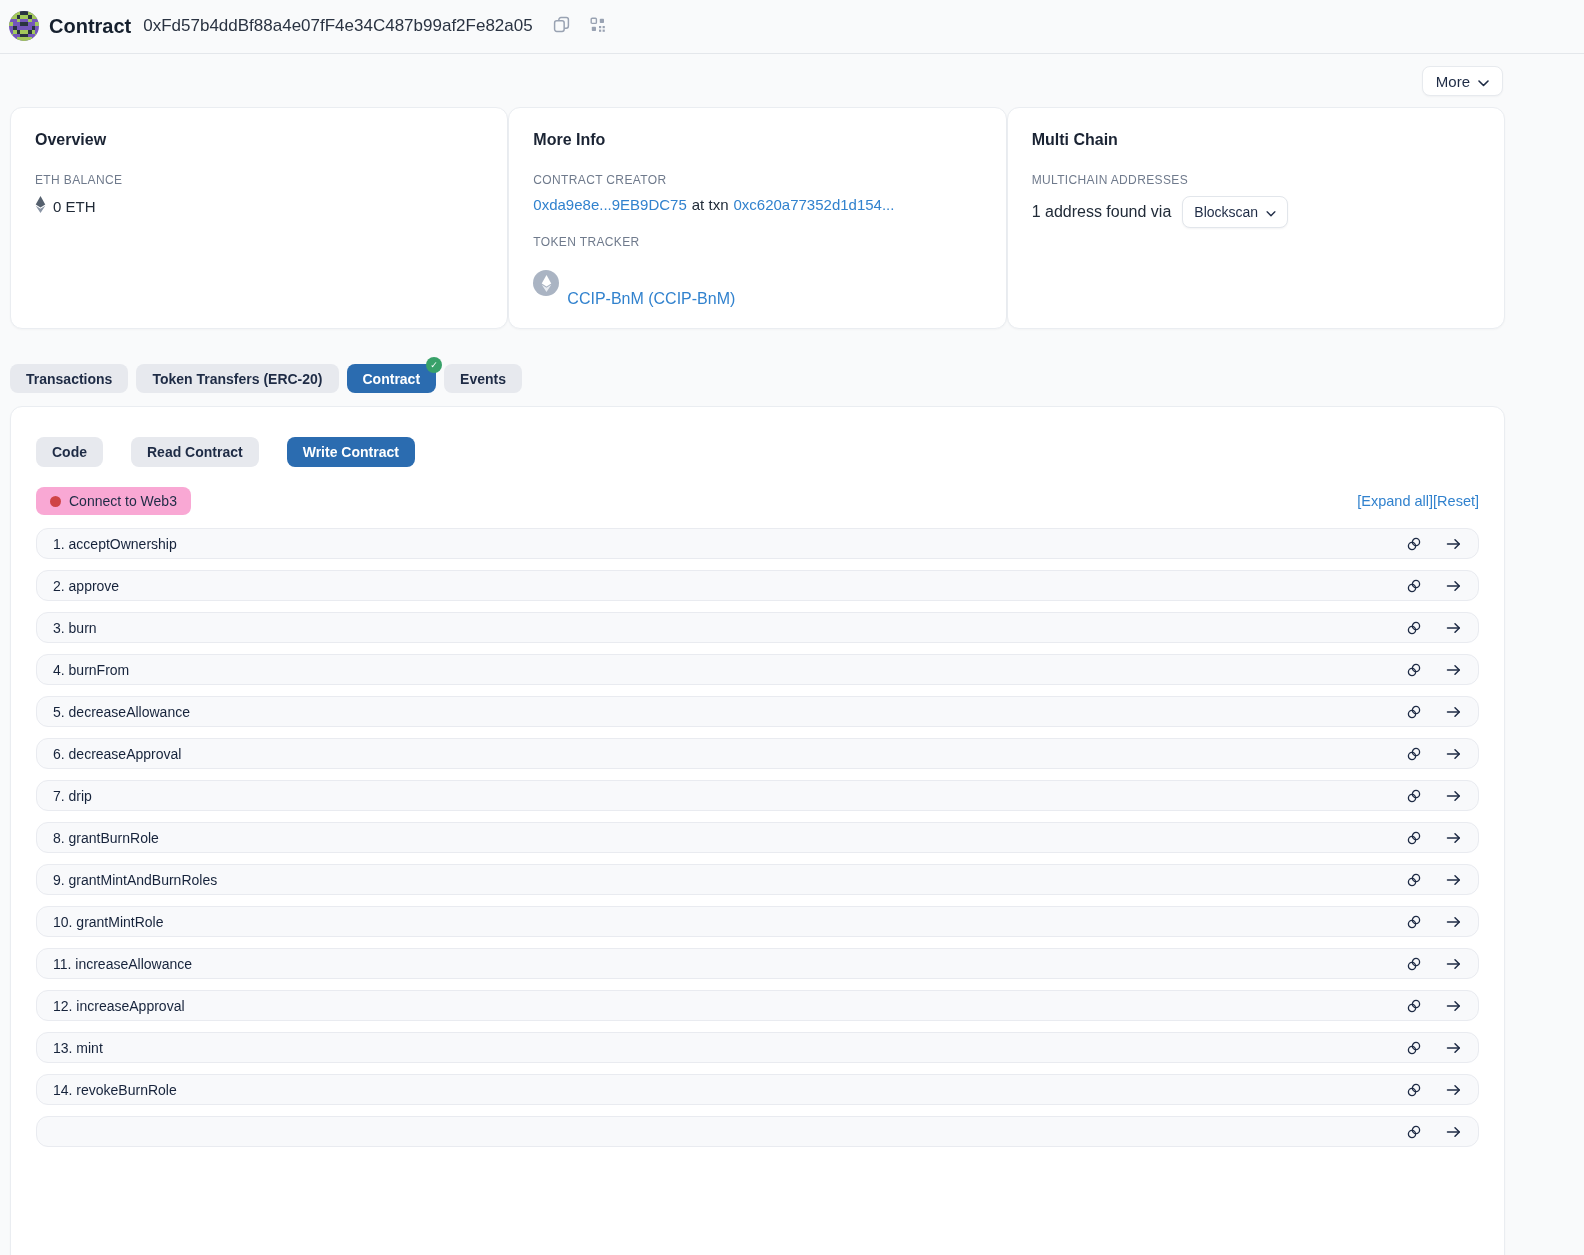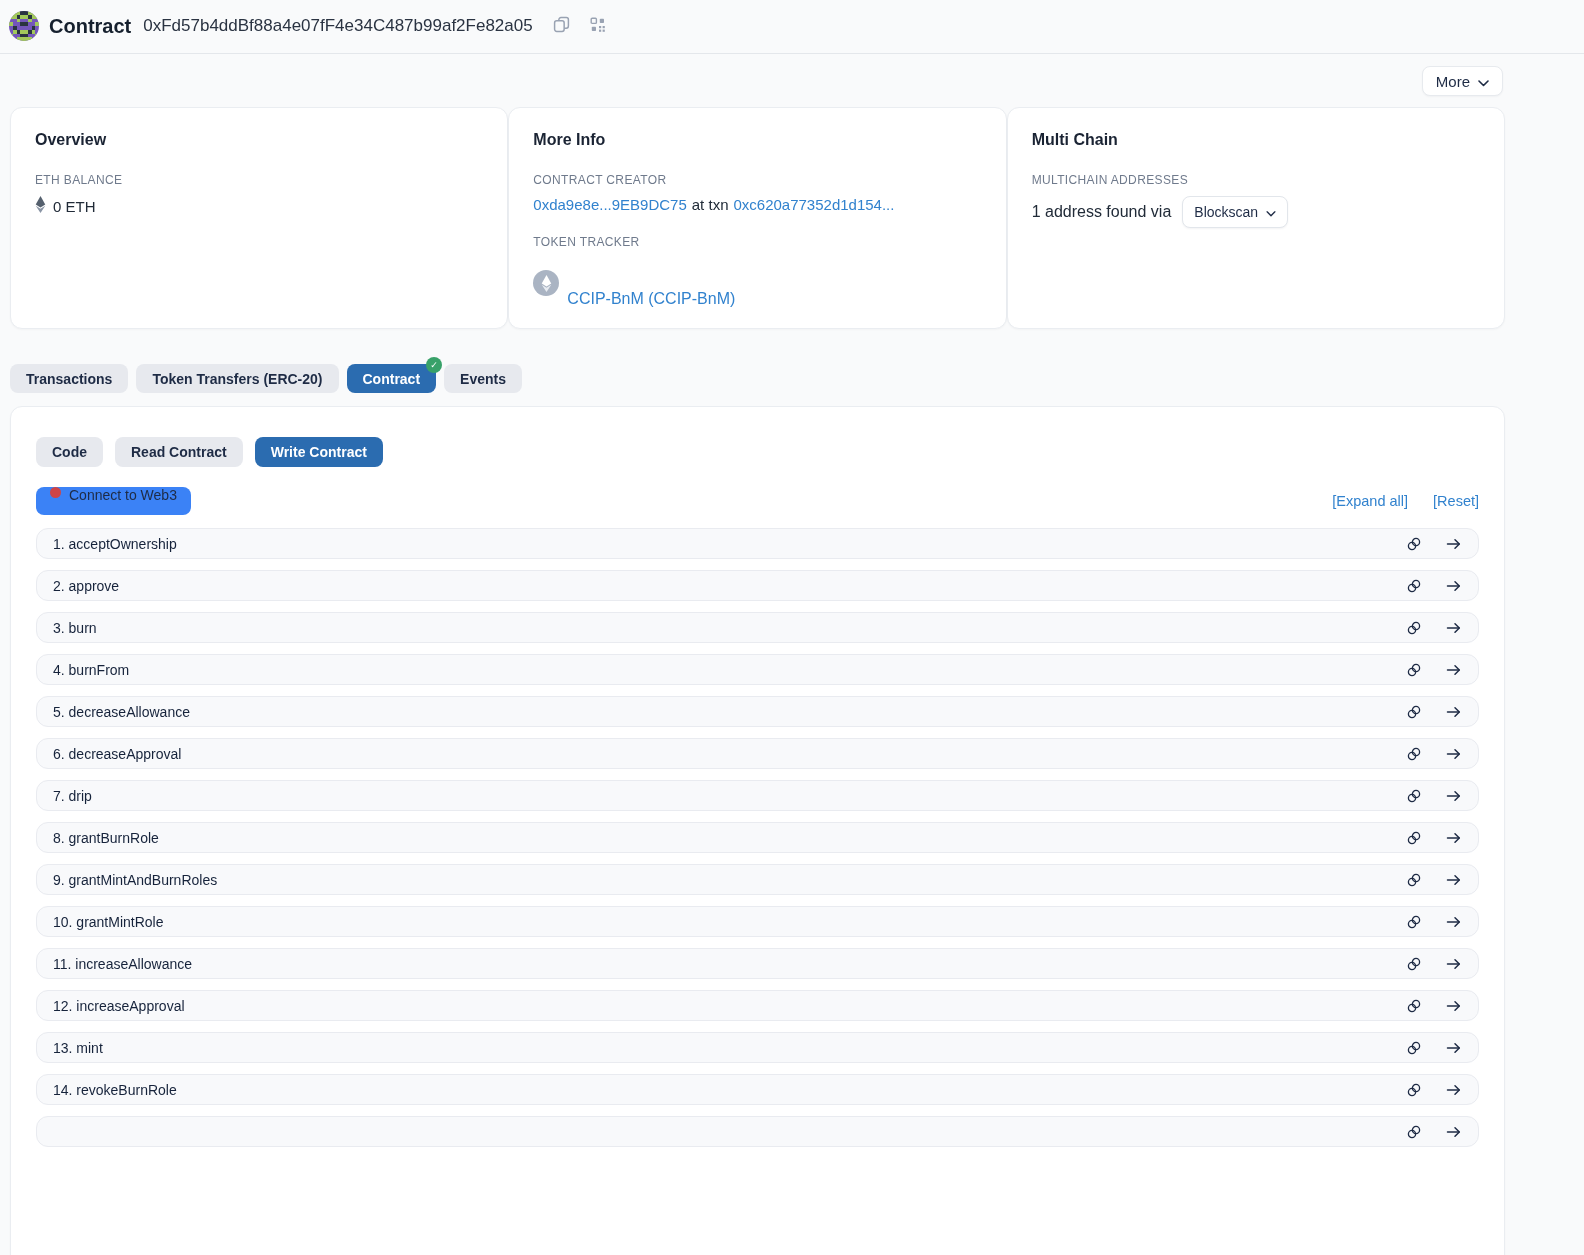--- a/index.html
+++ b/index.html
@@ -81,34 +81,34 @@
     font-size: 9px; font-weight: 700;
     display: flex; align-items: center; justify-content: center;
   }
   
   .panel {
     margin-top: 13px; background: #fff;
     border: 1px solid #eaedf1; border-radius: 12px;
     box-shadow: 0 1px 2px rgba(16,24,40,.03);
     padding: 30px 25px 24px; height: 1000px;
   }
-  .subtabs { display: flex; gap: 12px; }
+  .subtabs { display: flex; gap: 28px; }
   .subtabs .pill { height: 30px; }
   .connect-row {
     display: flex; align-items: center; justify-content: space-between;
     margin-top: 20px;
   }
   .connect-btn {
-    display: inline-flex; gap: 8px;
+    display: inline-flex; align-items: center; gap: 8px;
     height: 28px; padding: 0 14px;
-    background: #3b82f6; border: none; border-radius: 8px;
+    background: #f9a8d4; border: none; border-radius: 8px;
     font-size: 14px; color: #1e2b45; cursor: pointer; font-family: inherit;
   }
   .status-dot { width: 11px; height: 11px; border-radius: 50%; background: #cf4446; flex: none; }
-  .panel-links { display: flex; gap: 25px; font-size: 14.5px; margin-left: 28px; }
+  .panel-links { display: flex; gap: 0; font-size: 14.5px; margin-left: 28px; }
   
   .fn-list { margin-top: 13px; }
   .fn-row {
     display: flex; align-items: center;
     height: 31px; padding: 0 16px; margin-bottom: 11px;
     background: #f8f9fb; border: 1px solid #e9ebf0; border-radius: 12px;
     cursor: pointer;
   }
   .fn-label { flex: 1; font-size: 14px; color: #16233b; }
   .row-icons { display: flex; align-items: center; gap: 23px; }

